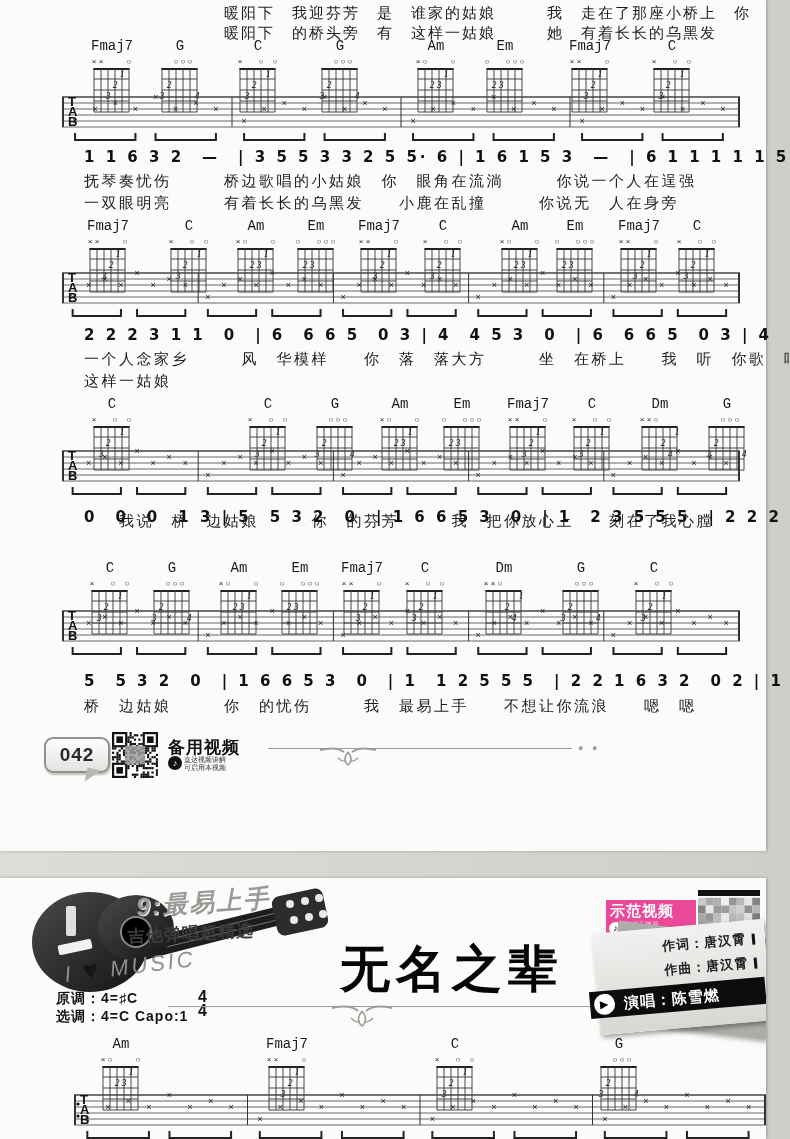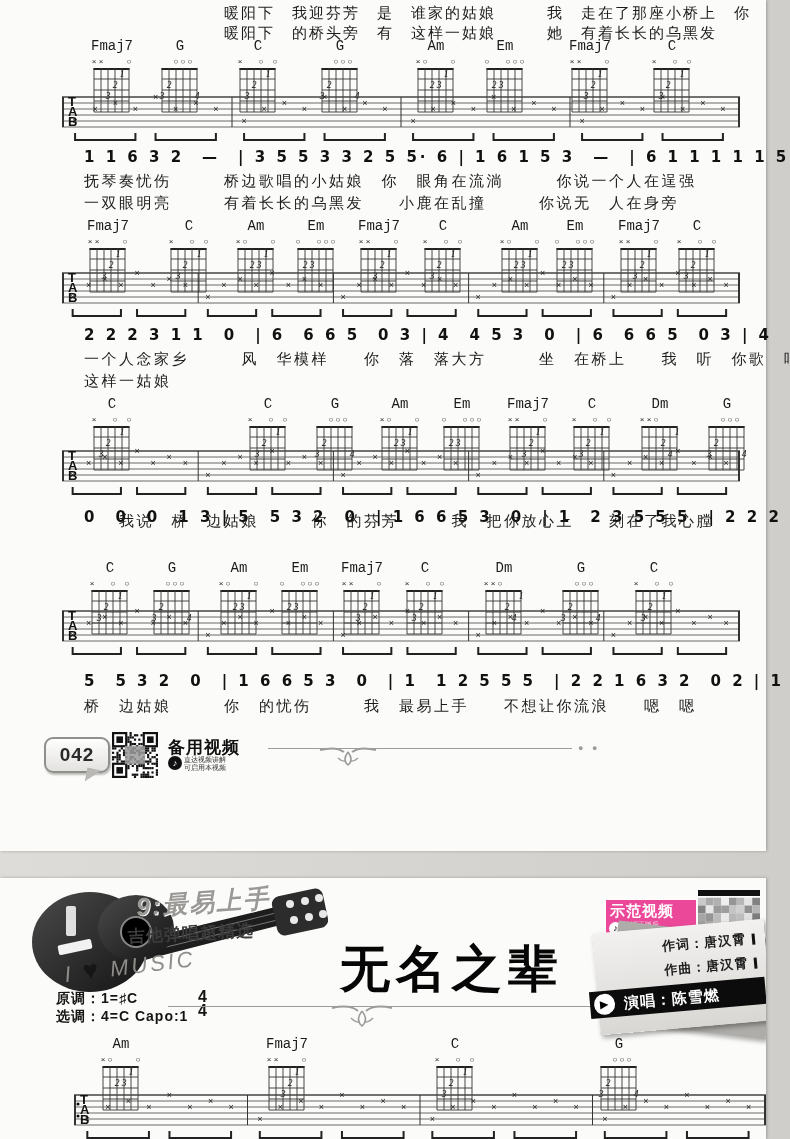--- a/index.html
+++ b/index.html
@@ -1217,21 +1217,21 @@
       <ellipse cx="108" cy="48" rx="38" ry="33" fill="url(#gb)"></ellipse>
       <circle cx="108" cy="52" r="15" fill="#000"></circle>
       <circle cx="108" cy="52" r="15" fill="none" stroke="#888" stroke-width="2"></circle>
       <rect x="30" y="62" width="34" height="10" rx="2" transform="rotate(-12 47 67)" fill="#f2f2f2"></rect>
       <rect x="38" y="26" width="10" height="30" rx="2" fill="#f2f2f2" opacity="0.9"></rect>
     </svg>
     <div class="logo-main"><span>9:</span><span>最易上手</span></div>
     <div class="logo-sub">吉他弹唱超精选</div>
     <div class="slogan"><span>I </span><span class="hrt">♥</span><span> MUSIC</span></div>
 
-    <div class="keyline" style="top:112px;">原调：1=♯C</div>
+    <div class="keyline" style="top:112px;">原调：4=♯C</div>
     <div class="keyline" style="top:130px;">选调：4=C  Capo:1</div>
     <div class="timesig">
       <div>4</div>
       <div>4</div>
     </div>
 
     <div class="songtitle">无名之辈</div>
     <div class="divline" style="left:168px;top:128px;width:440px;"></div>
     <div class="divdots" style="left:614px;top:123px;">● ●</div>
     <svg class="abs" style="left:330px;top:124px;" width="64" height="28">

